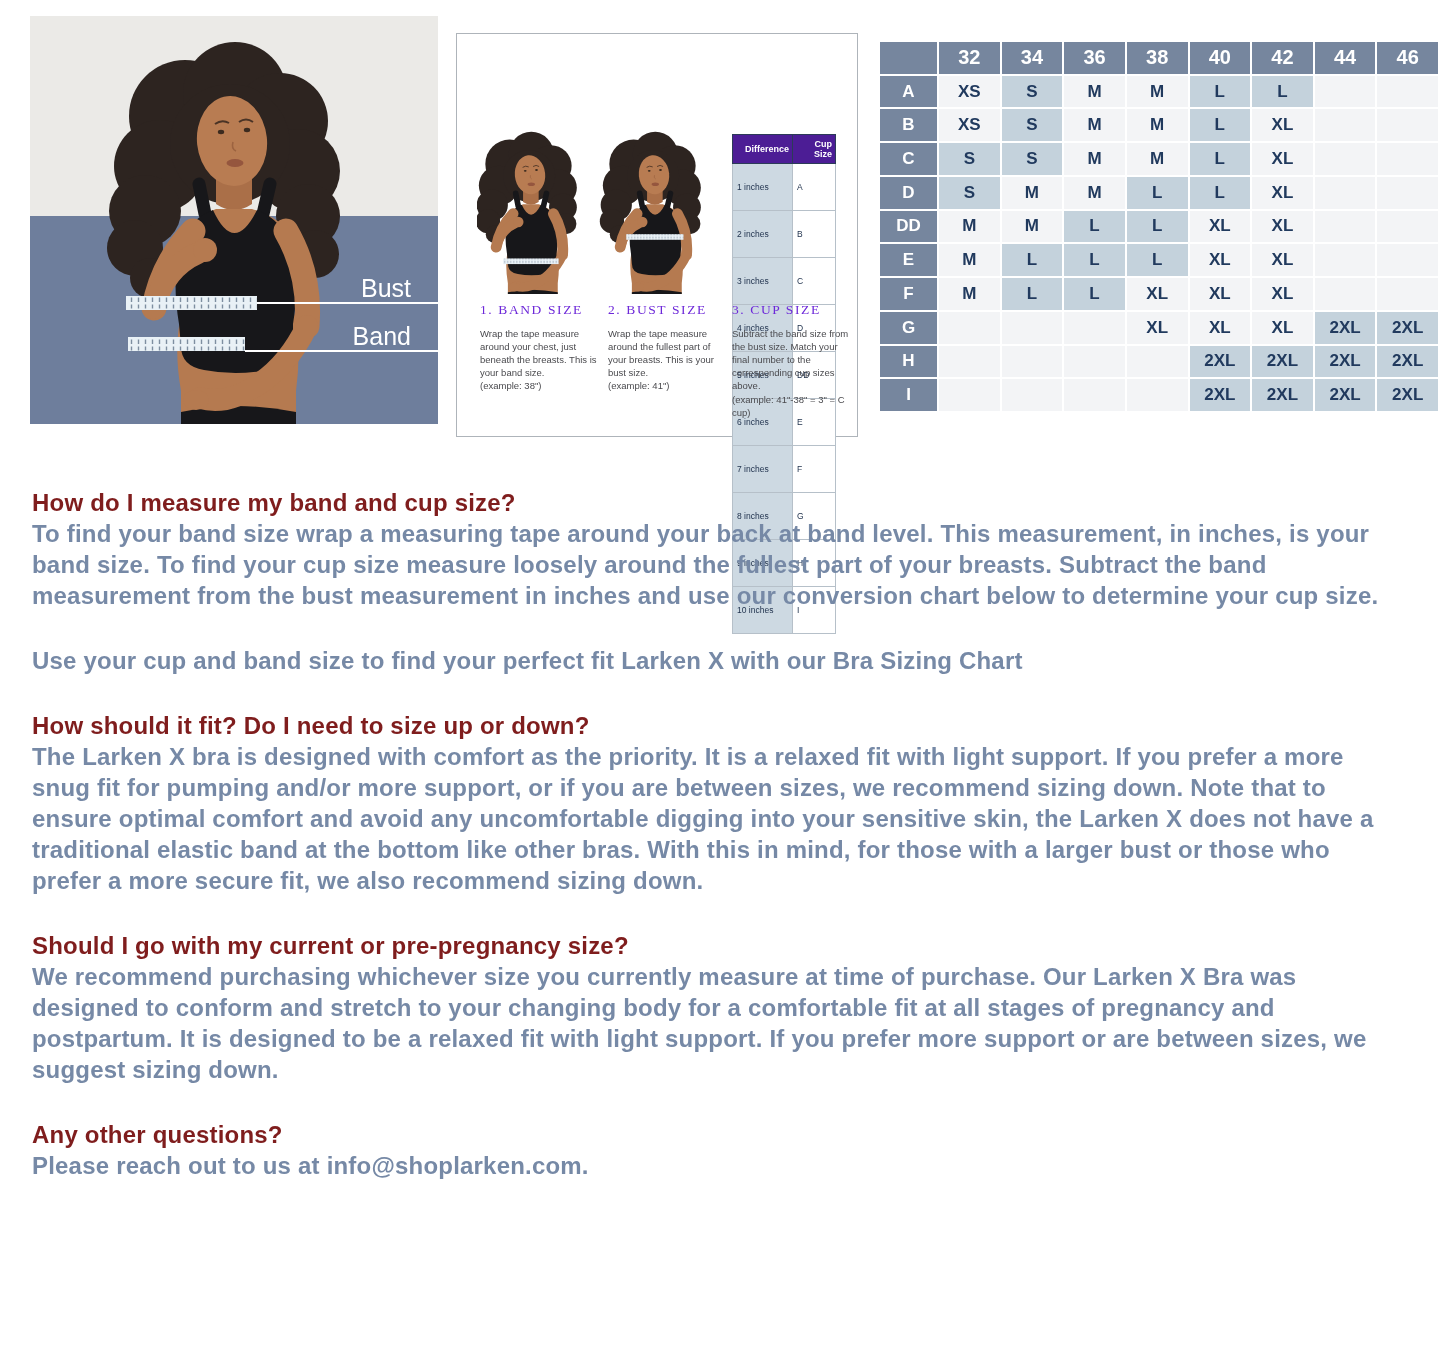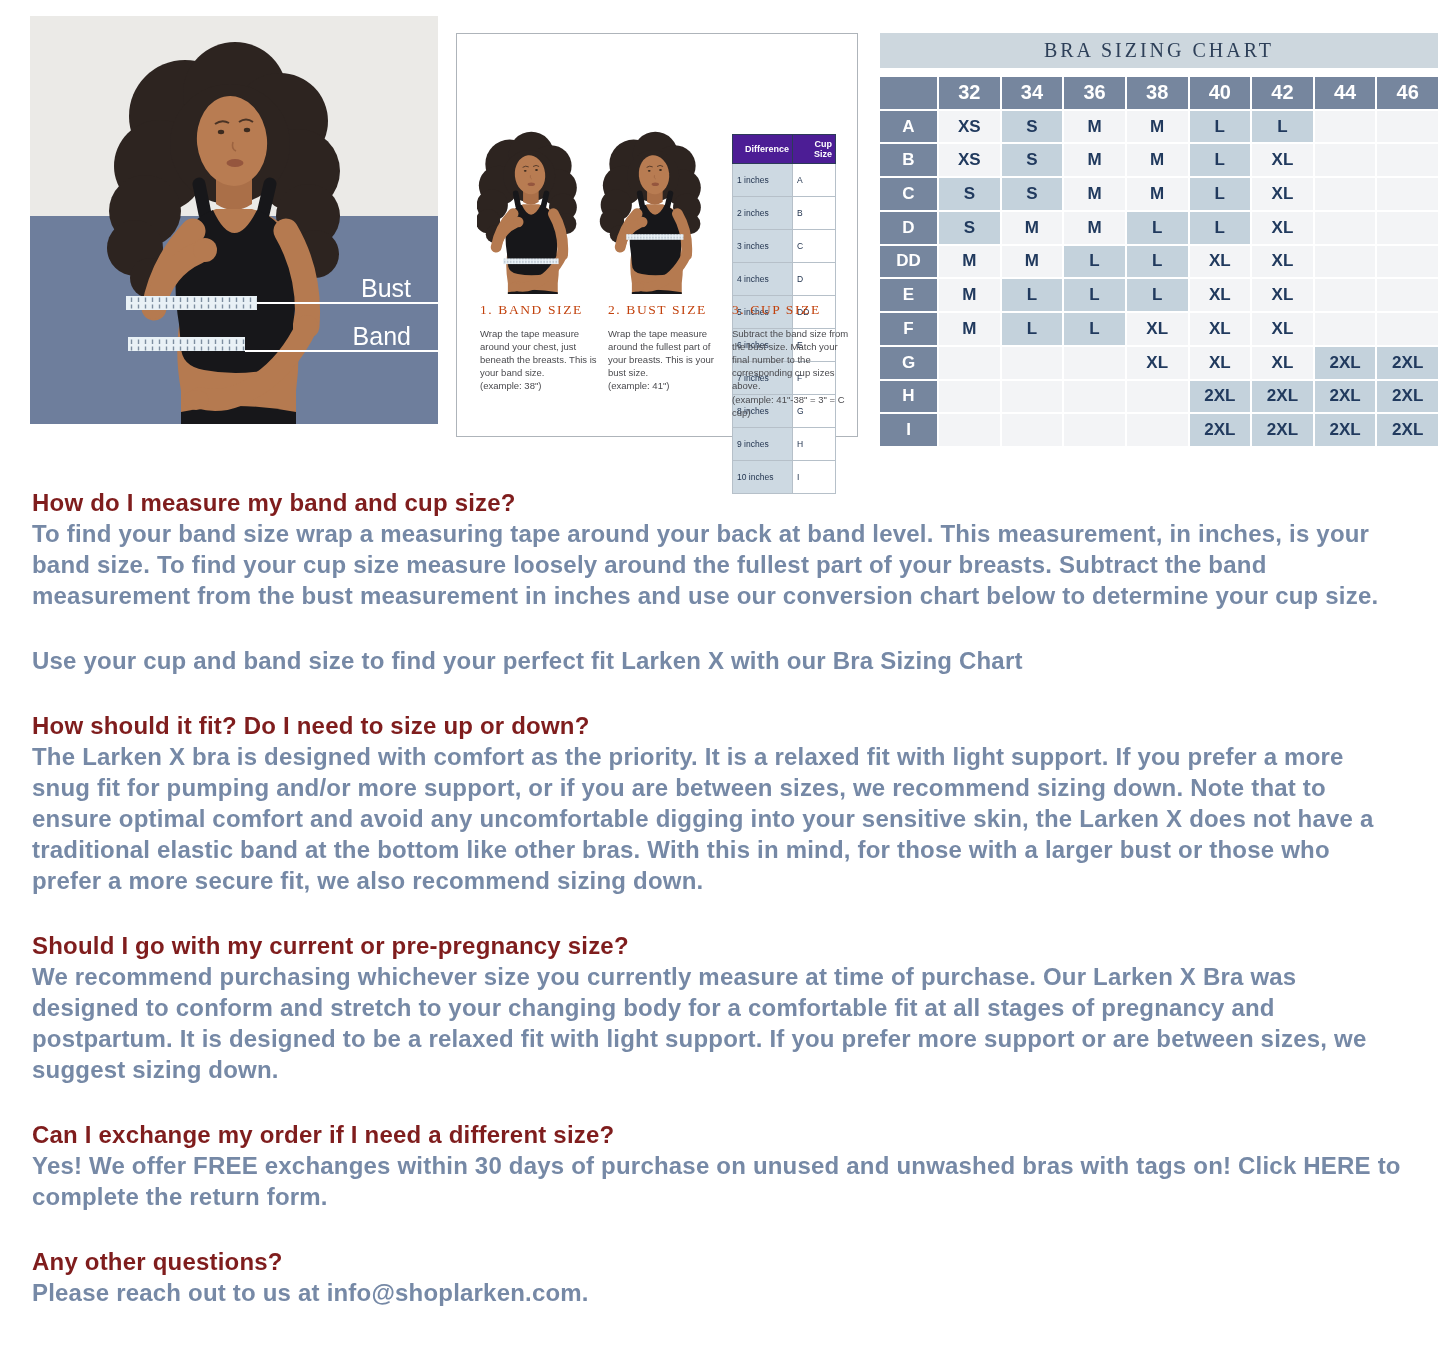--- a/index.html
+++ b/index.html
@@ -23,33 +23,33 @@
 
   .diff-table {
     position:absolute; left:275px; top:100px; width:104px;
     border-collapse:collapse; border:1px solid #8d97a2;
   }
   .diff-table th {
     background:#4c1d95; color:#ffffff; font-size:9px; font-weight:bold;
     padding:4px 3px; text-align:right; border:1px solid #2c3b58;
   }
   .diff-table td {
-    font-size:8.5px; color:#22344f; padding:11px 4px;
+    font-size:8.5px; color:#22344f; padding:18px 4px;
     border:1px solid #b6c0c9;
   }
   .diff-table td.diff { background:#cdd9e2; width:60px; }
   .diff-table td.cup  { background:#ffffff; }
 
   .step { position:absolute; top:268px; }
   .step.s1 { left:23px;  width:122px; }
   .step.s2 { left:151px; width:122px; }
   .step.s3 { left:275px; width:118px; }
   .step h3 {
     margin:0 0 9px 0; font-family:"Liberation Serif", serif; font-weight:normal;
-    font-size:13.5px; letter-spacing:1.6px; color:#c2410c;
+    font-size:13.5px; letter-spacing:1.6px; color:#6d28d9;
   }
   .step p { margin:0; font-size:9.5px; line-height:1.38; color:#4a4a4e; }
 
   
   .size-chart { position:absolute; left:880px; top:33px; width:558px; height:406px; }
   .chart-title {
     height:35px; background:#cdd7de; display:flex; align-items:center; justify-content:center;
     font-family:"Liberation Serif", serif; font-size:20px; letter-spacing:3px; color:#2d3f58;
   }
   .chart-grid {
@@ -220,21 +220,20 @@
     <p>(example: 41")</p>
   </div>
   <div class="step s3">
     <h3>3. CUP SIZE</h3>
     <p>Subtract the band size from the bust size. Match your final number to the corresponding cup sizes above.</p>
     <p>(example: 41"-38" = 3" = C cup)</p>
   </div>
 </div>
 
 <div class="size-chart">
-  <div class="chart-title">BRA SIZING CHART</div>
   <div class="chart-grid">
       <div class="cell corner"></div>
       <div class="cell head">32</div>
       <div class="cell head">34</div>
       <div class="cell head">36</div>
       <div class="cell head">38</div>
       <div class="cell head">40</div>
       <div class="cell head">42</div>
       <div class="cell head">44</div>
       <div class="cell head">46</div>
@@ -341,20 +340,16 @@
     </div>
     <div class="block">
       <h2>How should it fit? Do I need to size up or down?</h2>
       <p>The Larken X bra is designed with comfort as the priority.  It is a relaxed fit with light support.  If you prefer a more snug fit for pumping and/or more support, or if you are between sizes, we recommend sizing down. Note that to ensure optimal comfort and avoid any uncomfortable digging into your sensitive skin, the Larken X does not have a traditional elastic band at the bottom like other bras.  With this in mind, for those with a larger bust or those who prefer a more secure fit, we also recommend sizing down.</p>
     </div>
     <div class="block">
       <h2>Should I go with my current or pre-pregnancy size?</h2>
       <p>We recommend purchasing whichever size you currently measure at time of purchase. Our Larken X Bra was designed to conform and stretch to your changing body for a comfortable fit at all stages of pregnancy and postpartum. It is designed to be a relaxed fit with light support. If you prefer more support or are between sizes, we suggest sizing down.</p>
     </div>
     <div class="block">
-      <h2>Can I exchange my order if I need a different size?</h2>
-      <p>Yes! We offer FREE exchanges within 30 days of purchase on unused and unwashed bras with tags on! Click HERE to complete the return form.</p>
-    </div>
-    <div class="block">
       <h2>Any other questions?</h2>
       <p>Please reach out to us at info@shoplarken.com.</p>
     </div>
   </div>
 
 </body></html>

